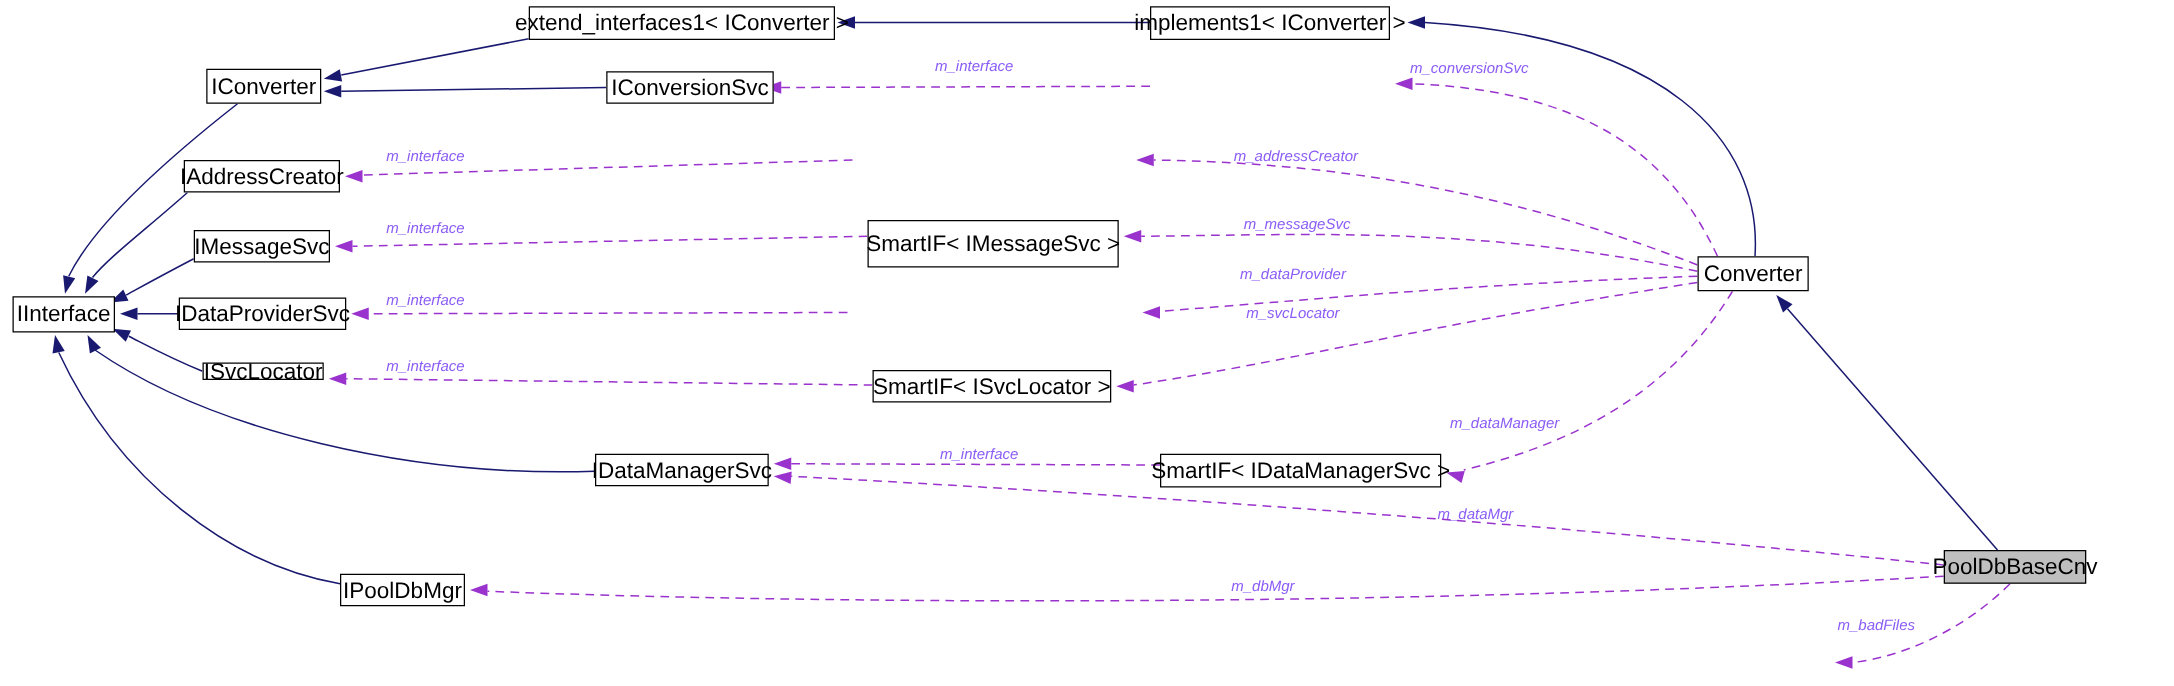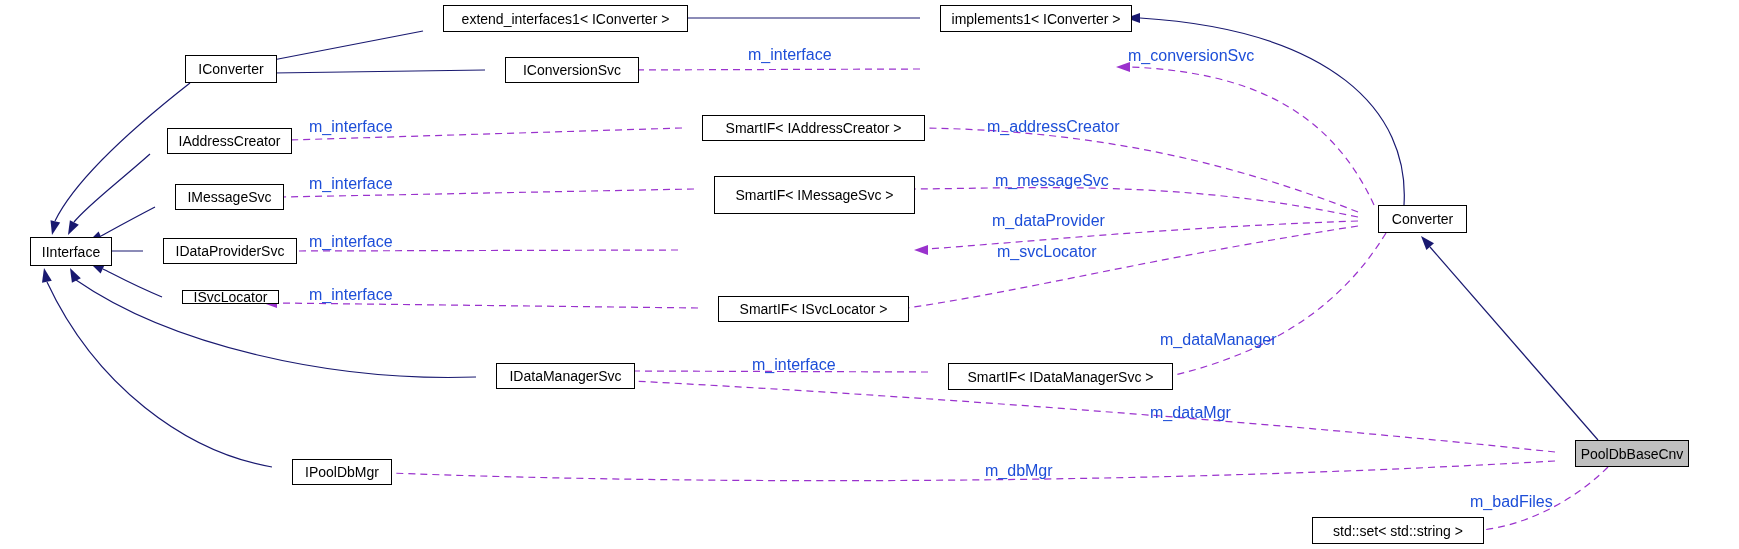--- a/index.html
+++ b/index.html
@@ -4,25 +4,25 @@
 <style>
   html,body{margin:0;padding:0;background:#ffffff;}
   #canvas{
     position:relative;width:1739px;height:549px;background:#ffffff;overflow:hidden;
     font-family:"Liberation Sans","DejaVu Sans",sans-serif;
   }
   #edges{position:absolute;left:0;top:0;width:1739px;height:549px;}
   .node{
     position:absolute;box-sizing:border-box;border:1px solid #000000;background:#ffffff;
     display:flex;align-items:center;justify-content:center;
-    font-size:14px;color:#000000;white-space:nowrap;z-index:2;margin-left:20px;
+    font-size:18px;color:#000000;white-space:nowrap;z-index:2;
   }
   .node.selected{background:#bfbfbf;}
   .elabel{
-    position:absolute;font-size:16px;color:#1d4ed8;white-space:nowrap;z-index:3;
+    position:absolute;font-size:12px;color:#8b5cf6;white-space:nowrap;z-index:3;font-style:italic;
   }
   .edge-solid{stroke:#191970;stroke-width:1.2;fill:none;}
   .edge-dashed{stroke:#9a32cd;stroke-width:1.2;fill:none;stroke-dasharray:7,5;}
   .arrow-solid{fill:#191970;stroke:none;}
   .arrow-dashed{fill:#9a32cd;stroke:none;}
 </style>
 </head>
 <body>
 
 <div id="canvas">
@@ -138,33 +138,31 @@
       <path class="edge-dashed" d="M 1608 467 C 1570 505 1520 526 1482 530"></path>
         <polygon class="arrow-dashed" points="1468,530 1482,525 1482,535"></polygon>
     </g>
   </svg>
 
   <div class="node" style="left:423px;top:5px;width:245px;height:27px">extend_interfaces1&lt; IConverter &gt;</div>
   <div class="node" style="left:920px;top:5px;width:192px;height:27px">implements1&lt; IConverter &gt;</div>
   <div class="node" style="left:165px;top:55px;width:92px;height:28px">IConverter</div>
   <div class="node" style="left:485px;top:57px;width:134px;height:26px">IConversionSvc</div>
   <div class="node" style="left:147px;top:128px;width:125px;height:26px">IAddressCreator</div>
-  <div class="node" style="left:682px;top:115px;width:223px;height:26px">SmartIF&lt; IAddressCreator &gt;</div>
   <div class="node" style="left:155px;top:184px;width:109px;height:26px">IMessageSvc</div>
   <div class="node" style="left:694px;top:176px;width:201px;height:38px">SmartIF&lt; IMessageSvc &gt;</div>
   <div class="node" style="left:10px;top:237px;width:82px;height:29px">IInterface</div>
   <div class="node" style="left:143px;top:238px;width:134px;height:26px">IDataProviderSvc</div>
   <div class="node" style="left:162px;top:290px;width:97px;height:14px">ISvcLocator</div>
   <div class="node" style="left:698px;top:296px;width:191px;height:26px">SmartIF&lt; ISvcLocator &gt;</div>
   <div class="node" style="left:476px;top:363px;width:139px;height:26px">IDataManagerSvc</div>
   <div class="node" style="left:928px;top:363px;width:225px;height:27px">SmartIF&lt; IDataManagerSvc &gt;</div>
   <div class="node" style="left:272px;top:459px;width:100px;height:26px">IPoolDbMgr</div>
   <div class="node" style="left:1358px;top:205px;width:89px;height:28px">Converter</div>
   <div class="node selected" style="left:1555px;top:440px;width:114px;height:27px">PoolDbBaseCnv</div>
-  <div class="node" style="left:1292px;top:517px;width:172px;height:27px">std::set&lt; std::string &gt;</div>
 
   <div class="elabel" style="left:748px;top:46px">m_interface</div>
   <div class="elabel" style="left:309px;top:118px">m_interface</div>
   <div class="elabel" style="left:309px;top:175px">m_interface</div>
   <div class="elabel" style="left:309px;top:233px">m_interface</div>
   <div class="elabel" style="left:309px;top:286px">m_interface</div>
   <div class="elabel" style="left:752px;top:356px">m_interface</div>
   <div class="elabel" style="left:1128px;top:47px">m_conversionSvc</div>
   <div class="elabel" style="left:987px;top:118px">m_addressCreator</div>
   <div class="elabel" style="left:995px;top:172px">m_messageSvc</div>

